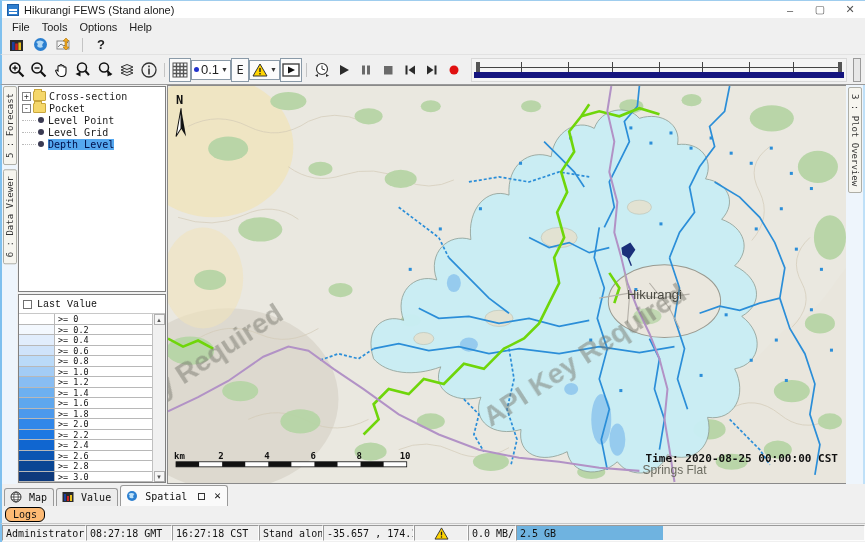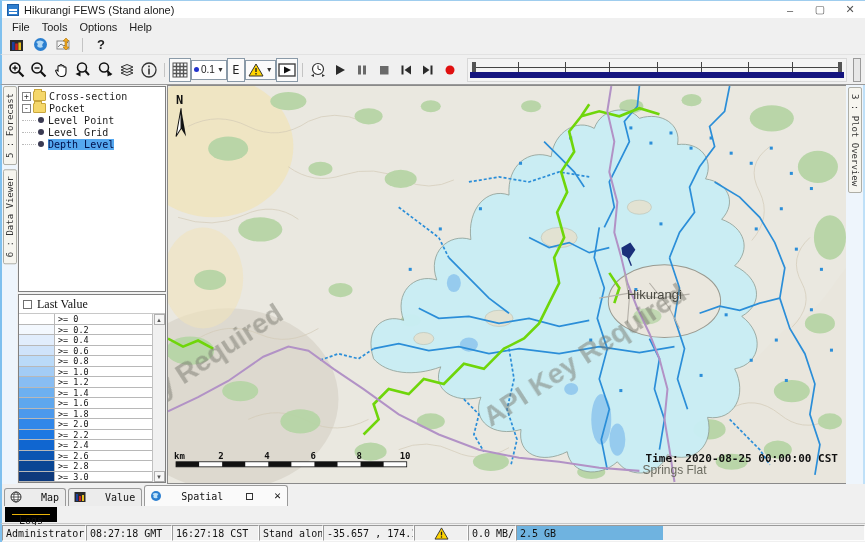--- a/index.html
+++ b/index.html
@@ -29,21 +29,21 @@
   .vsep { width:1px; height:14px; background:#c4c4c4; margin:0 4px; }
   .help-q { font-weight:bold; font-size:13px; color:#222; }
 
   .toolbar2 { height:30px; background:#f0f0f0; display:flex; align-items:center;
               border-left:2px solid #7fc0ee; border-bottom:1px solid #9a9a9a; padding:0 4px; }
   .tb2-btn { width:22px; height:24px; display:flex; align-items:center; justify-content:center; }
   .boxed { border:1px solid #8a9aa8; background:#fbfbfb; }
   .dd { height:20px; display:flex; align-items:center; border:1px solid #8a9aa8; background:#fff;
         padding:0 2px; gap:2px; }
   .dd .dot { width:5px; height:5px; border-radius:50%; background:#2233cc; }
-  .dd .val { font-size:10px; color:#222; }
+  .dd .val { font-size:13px; color:#222; }
   .caret { font-size:7px; color:#333; }
 
   .timeline { flex:1; height:24px; margin:0 6px; position:relative; border:1px solid #d8d8d8;
               background:#f4f4f4; }
   .tl-track { position:absolute; left:6px; right:6px; top:8px; height:1px; background:#444; }
   .tl-tick { position:absolute; top:-5px; width:1px; height:11px; background:#444; }
   .tl-handle { position:absolute; top:3px; width:4px; height:12px; background:#555; }
   .tl-bar { position:absolute; left:2px; right:2px; bottom:3px; height:6px; background:#14147e; }
   .tl-date { font-size:11px; color:#111; white-space:nowrap; padding:0 4px 0 2px; }
   .edge-grip { width:8px; height:24px; border:1px solid #9a9a9a; background:#e8e8e8; }
@@ -74,48 +74,48 @@
   .guide { width:14px; flex:none; border-bottom:1px dotted #bbb; height:1px; margin-right:2px; }
   .bullet { width:6px; height:6px; border-radius:50%; background:#3a3a52; margin-right:4px; flex:none; }
   .tlabel { font-family:"DejaVu Sans Mono", monospace; font-size:10px; color:#1c1c1c; white-space:nowrap; }
   .tlabel.sel { background:#55a8f0; color:#00104a; }
 
   .legend-box { flex:1; margin:0 1px 1px 1px; background:#fff; border:1px solid #808080;
                 display:flex; flex-direction:column; overflow:hidden; }
   .legend-head { height:19px; display:flex; align-items:center; padding-left:4px; gap:5px;
                  border-bottom:1px solid #c8c8c8; background:#fff; }
   .chk { width:9px; height:9px; border:1px solid #707070; background:#fff; flex:none; }
-  .legend-head-label { font-family:Liberation Serif, serif; font-size:12px; color:#111; }
+  .legend-head-label { font-family:Liberation Mono, monospace; font-size:10px; color:#111; }
   .legend-rows { position:relative; flex:1; overflow:hidden; }
   .lrow { display:flex; height:10.5px; border-bottom:1px solid #b8b8b8; margin-right:13px; }
   .lswatch { width:36px; border-right:1px solid #b8b8b8; flex:none; }
   .llabel { flex:1; background:#fff; font-family:"DejaVu Sans Mono", monospace; font-size:8.5px;
             color:#111; padding-left:3px; line-height:10px; }
   .lscroll { position:absolute; top:0; right:0; bottom:0; width:13px; background:#f0f0f0;
              border-left:1px solid #c0c0c0; display:flex; flex-direction:column;
              justify-content:space-between; align-items:center; }
   .sarrow { width:11px; height:11px; border:1px solid #b0b0b0; background:#f6f6f6; font-size:6px;
             color:#555; display:flex; align-items:center; justify-content:center; }
 
   .map-wrap { flex:1; position:relative; border:1px solid #8a8a8a; border-right:none; overflow:hidden; }
   .map-wrap svg { display:block; width:100%; height:100%; }
 
   
   .tabbar { height:22px; background:#f0f0f0; border-left:2px solid #7fc0ee;
             display:flex; align-items:flex-end; padding-left:2px; gap:2px; }
-  .btab { display:flex; align-items:center; gap:19px; border:1px solid #9a9a9a; border-bottom:none;
+  .btab { display:flex; align-items:center; gap:7px; border:1px solid #9a9a9a; border-bottom:none;
           border-radius:3px 3px 0 0; background:#ececec; padding:2px 6px 3px 5px; height:18px;
           font-family:"DejaVu Sans Mono", monospace; font-size:10px; color:#111; }
   .btab.active { background:#fafafa; height:21px; padding-top:3px; }
   .btab .mini-sq { width:7px; height:7px; border:1.5px solid #333; margin-left:4px; }
   .btab .mini-x { font-size:11px; font-weight:bold; color:#111; margin-left:2px; line-height:8px; }
 
   .logsrow { height:18px; background:#f0f0f0; border-left:2px solid #7fc0ee;
              display:flex; align-items:center; padding-left:3px; border-bottom:1px solid #c9c9c9;}
-  .logs-btn { border:7px solid #000000; background:#eab308; border-radius:0;
+  .logs-btn { border:1px solid #000000; background:#fdba74; border-radius:6px;
               font-family:"DejaVu Sans Mono", monospace; font-size:10px; color:#111;
               padding:0 7px; height:15px; line-height:13px; }
 
   .statusbar { height:18px; display:flex; background:#f0f0f0; border-left:2px solid #7fc0ee; }
   .scell { border:1px solid; border-color:#9a9a9a #fdfdfd #fdfdfd #9a9a9a; height:16px; margin-top:1px;
            font-family:"DejaVu Sans Mono", monospace; font-size:10px; color:#111;
            display:flex; align-items:center; padding:0 3px; white-space:nowrap; overflow:hidden;
            position:relative; }
   .sc0{width:84px} .sc1{width:278px} .sc2{width:86px} .sc3{width:87px} .sc4{width:64px}
   .sc5{width:91px} .sc6{width:54px; justify-content:center;} .sc7{width:48px} .sc8{flex:1}

